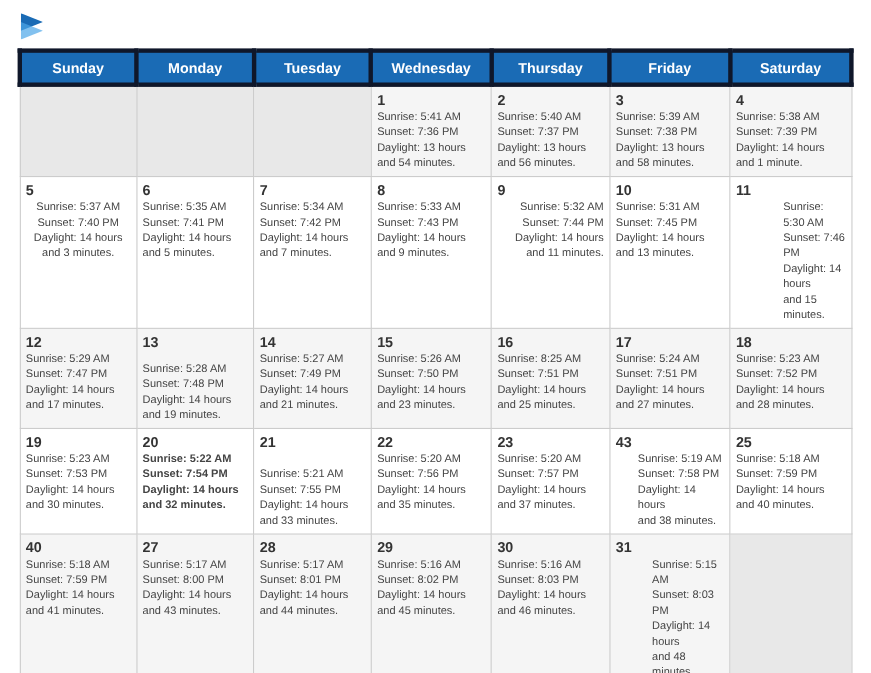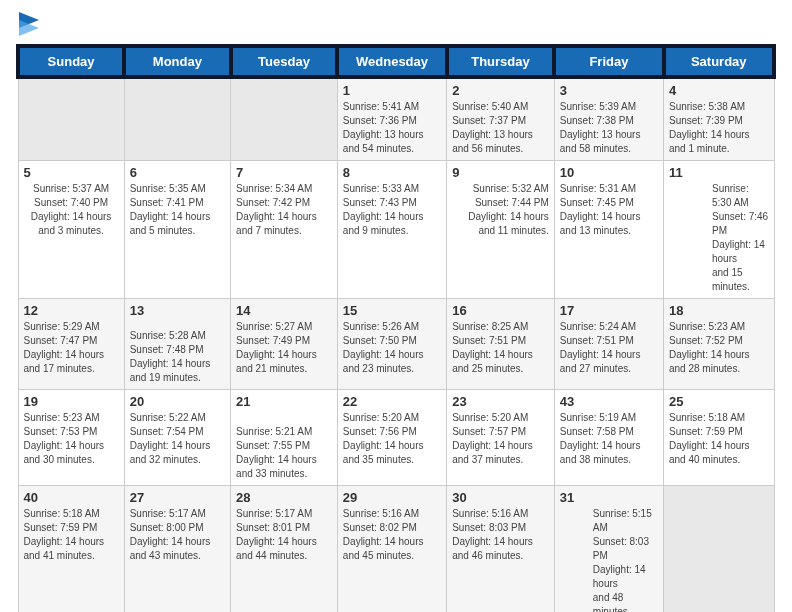--- a/index.html
+++ b/index.html
@@ -258,21 +258,21 @@
       <tr>
         <td>
           <span class="day-number">19</span>
           <div class="day-info" style="white-space: pre-line;">Sunrise: 5:23 AM
 Sunset: 7:53 PM
 Daylight: 14 hours
 and 30 minutes.</div>
         </td>
         <td>
           <span class="day-number">20</span>
-          <div class="day-info" style="white-space: pre-line;">Sunrise: 5:22 AM
+          <div class="day-info" style="white-space: pre-line; font-weight: bold;">Sunrise: 5:22 AM
 Sunset: 7:54 PM
 Daylight: 14 hours
 and 32 minutes.</div>
         </td>
         <td>
           <span class="day-number">21</span>
           <div class="day-info" style="white-space: pre-line; margin-top: 16px;">Sunrise: 5:21 AM
 Sunset: 7:55 PM
 Daylight: 14 hours
 and 33 minutes.</div>
@@ -286,21 +286,21 @@
         </td>
         <td>
           <span class="day-number">23</span>
           <div class="day-info" style="white-space: pre-line;">Sunrise: 5:20 AM
 Sunset: 7:57 PM
 Daylight: 14 hours
 and 37 minutes.</div>
         </td>
         <td>
           <span class="day-number">43</span>
-          <div class="day-info" style="white-space: pre-line;">Sunrise: 5:19 AM
+          <div class="day-info" style="white-space: pre-line; margin-left: 20px;">Sunrise: 5:19 AM
 Sunset: 7:58 PM
 Daylight: 14 hours
 and 38 minutes.</div>
         </td>
         <td>
           <span class="day-number">25</span>
           <div class="day-info" style="white-space: pre-line;">Sunrise: 5:18 AM
 Sunset: 7:59 PM
 Daylight: 14 hours
 and 40 minutes.</div>

